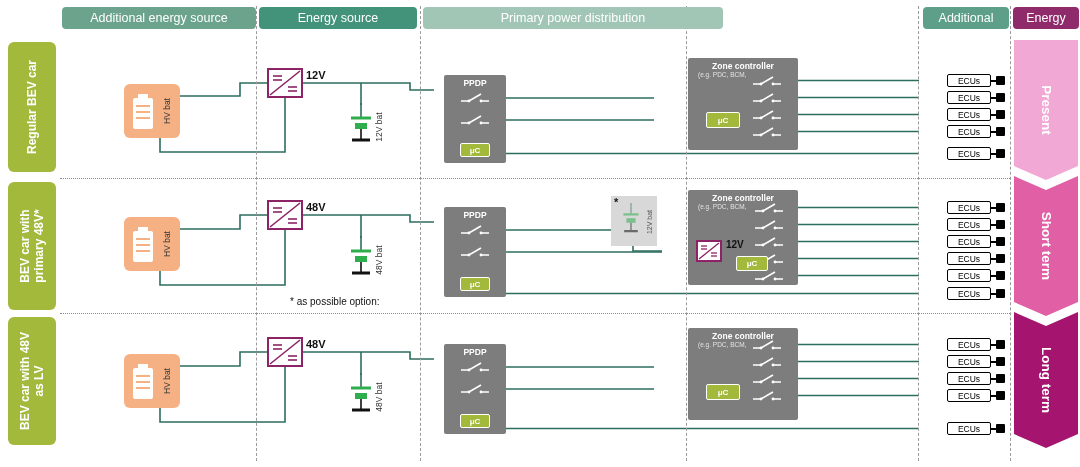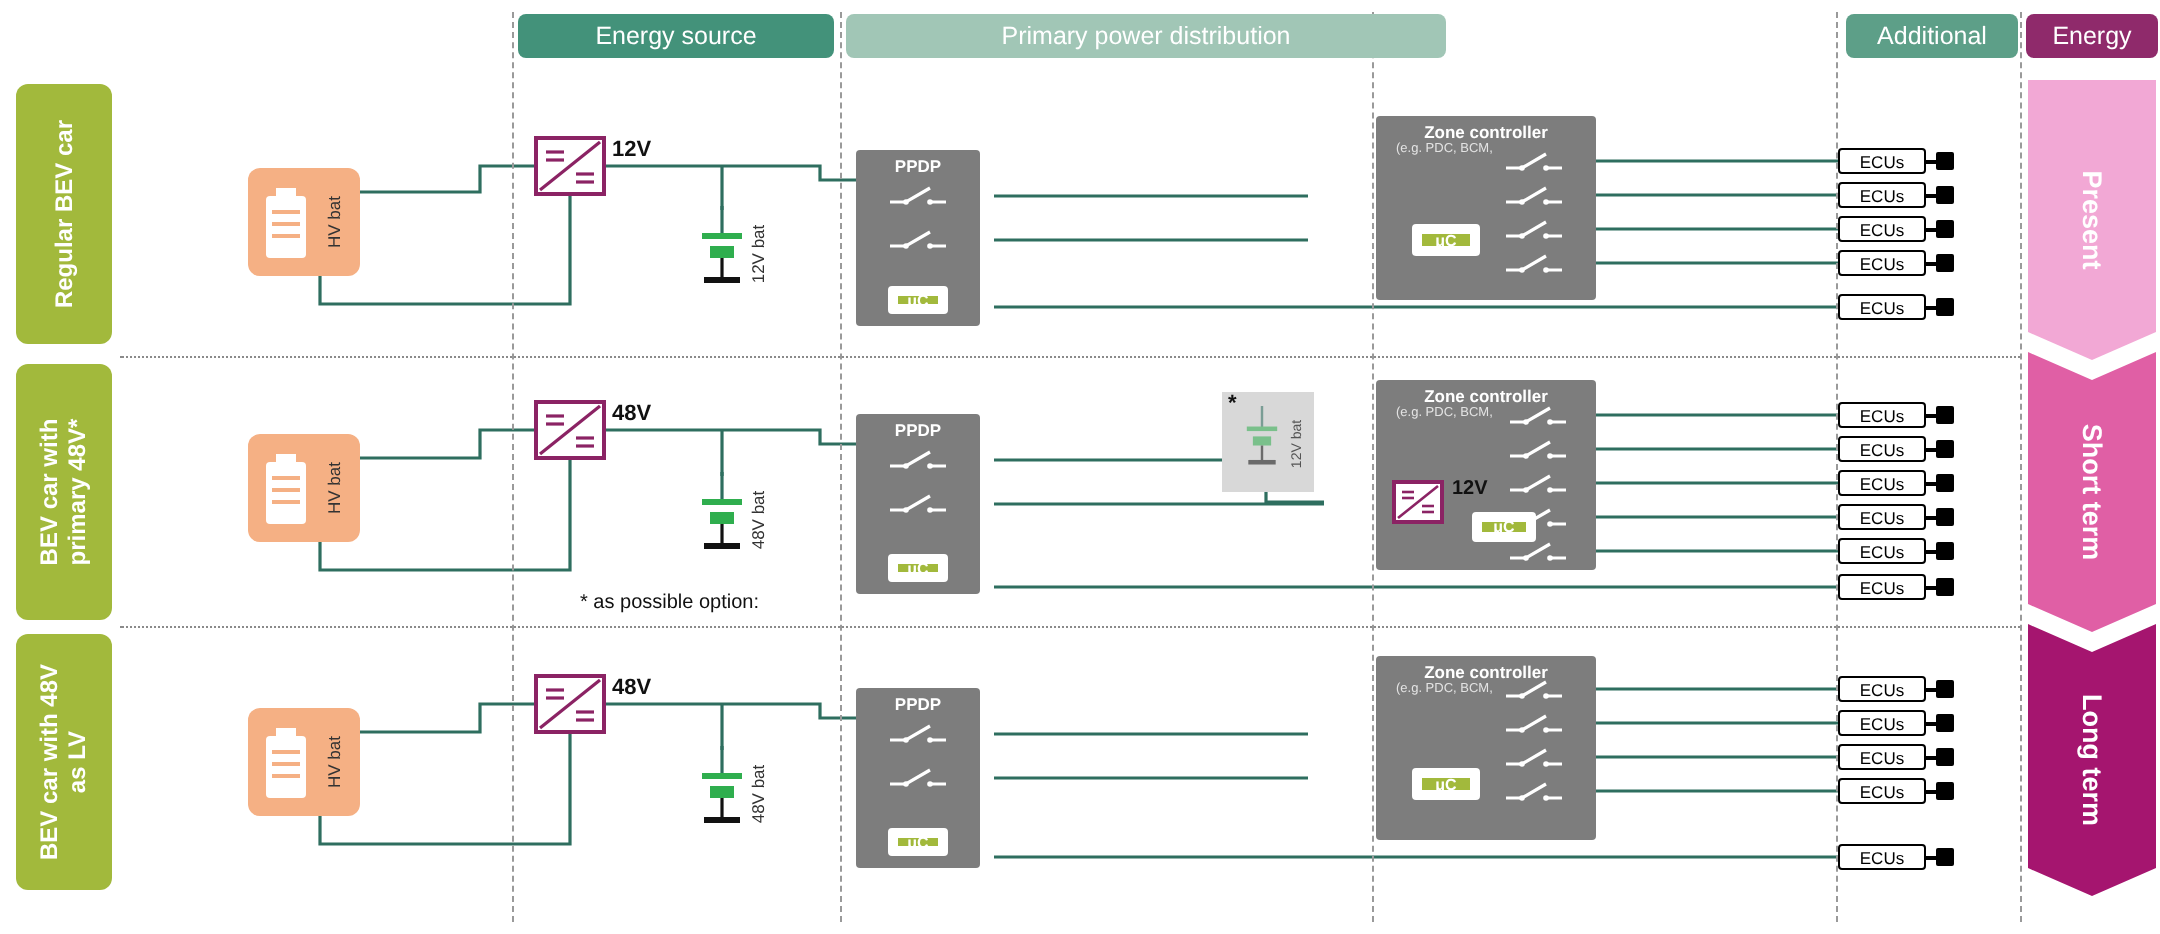--- a/index.html
+++ b/index.html
@@ -30,31 +30,31 @@
   .vlab { position:absolute; transform:translate(-50%,-50%) rotate(-90deg); white-space:nowrap;
           font-size:8.5px; color:#333; }
 
   .dcdc { position:absolute; width:36px; height:30px; background:#fff; border:2px solid #8b2364; }
   .dcdc-sm { position:absolute; width:26px; height:22px; background:#fff; border:2px solid #8b2364; }
   .volt-label { position:absolute; font-weight:bold; font-size:11px; color:#111; }
 
   .lvbat { position:absolute; left:348px; width:26px; height:50px; }
 
   .gray-box { position:absolute; background:#7d7d7d; border-radius:2px; color:#fff; }
-  .ppdp { left:428px; width:62px; }
+  .ppdp { left:444px; width:62px; }
   .zone { left:688px; width:110px; }
   .gb-title { text-align:center; font-weight:bold; font-size:8.5px; padding-top:3px; color:#fff; }
   .gb-sub { font-size:6.5px; color:#e3e3e3; padding-left:10px; }
   .sw { position:absolute; }
-  .uc { position:absolute; background:#a2b93c; border:5px solid #ffffff; border-radius:2px; color:#fff;
+  .uc { position:absolute; background:#a2b93c; border:1px solid #ffffff; border-radius:2px; color:#fff;
         font-weight:bold; font-size:8px; display:flex; align-items:center; justify-content:center; }
 
   .ecu { position:absolute; left:919px; display:flex; align-items:center; height:13px; }
   .ecu-box { width:44px; height:13px; background:#fff; border:1.5px solid #000; border-radius:2px;
-             font-size:8.5px; color:#000; display:flex; align-items:center; justify-content:center; }
+             font-size:8.5px; color:#000; display:flex; align-items:center; justify-content:center;margin-left:28px; }
   .ecu-pin { width:5px; height:2px; background:#000; }
   .ecu-plug { width:9px; height:9px; background:#000; border-radius:1px; }
 
   .opt-panel { position:absolute; left:611px; top:196px; width:46px; height:50px; background:#d8d8d8; }
   .opt-star { position:absolute; left:3px; top:0; font-weight:bold; font-size:11px; color:#111; }
   .note { position:absolute; left:290px; top:296px; font-size:10px; color:#111; }
 </style>
 </head>
 <body>
 
@@ -104,20 +104,21 @@
   </svg>
 
   <div class="vdash" style="left:256px"></div>
   <div class="vdash" style="left:420px"></div>
   <div class="vdash" style="left:686px"></div>
   <div class="vdash" style="left:918px"></div>
   <div class="vdash" style="left:1010px"></div>
   <div class="hdot" style="top:178px"></div>
   <div class="hdot" style="top:313px"></div>
 
+  <div class="hdr-pill" style="left:62px;width:194px;background:#6ba38c">Additional energy source</div>
   <div class="hdr-pill" style="left:259px;width:158px;background:#43927a">Energy source</div>
   <div class="hdr-pill" style="left:423px;width:300px;background:#a1c6b6">Primary power distribution</div>
   <div class="hdr-pill" style="left:923px;width:86px;background:#5d9f88">Additional</div>
   <div class="hdr-pill" style="left:1013px;width:66px;background:#8f2a6b">Energy</div>
 
   <div class="row-label" style="top:42px;height:130px">
     <div class="rot" style="width:116px">Regular BEV car</div>
   </div>
   <div class="row-label" style="top:182px;height:128px">
     <div class="rot" style="width:114px">BEV car with primary 48V*</div>

